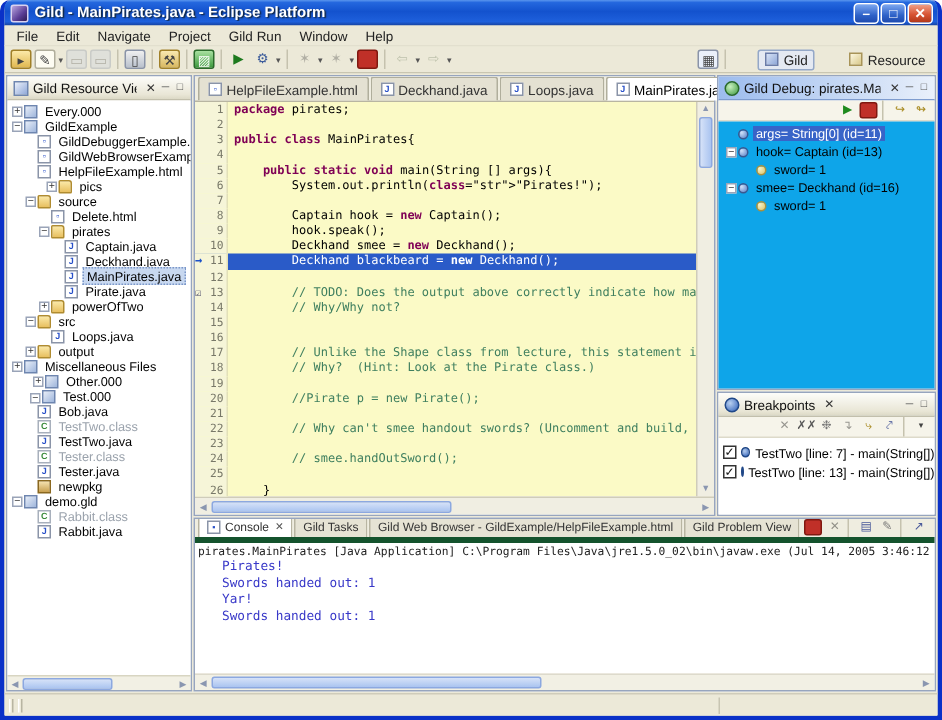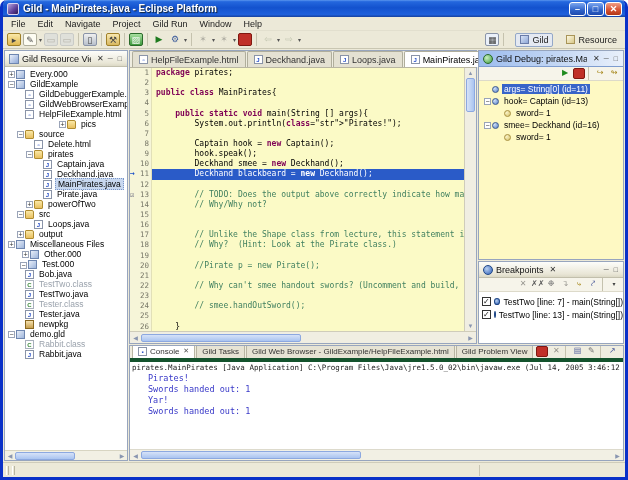--- a/index.html
+++ b/index.html
@@ -25,21 +25,21 @@
   .menu-item { font-size:9px; color:#222; padding:1px 6px; cursor:default; }
   
   .toolbar { height:18px; flex:0 0 18px; display:flex; align-items:center; background:#ECE9D8;
     border-bottom:1px solid #C9C6B2; padding:0 3px; }
   .tb-icon { width:14px; height:13px; margin:0 1px; border-radius:2px; font-size:9px; line-height:12px;
     text-align:center; color:#444; }
   .tb-icon.dim { opacity:.35; }
   .tb-sep { width:1px; height:13px; background:#C5C2AE; margin:0 3px; }
   .tb-dd { font-size:6px; color:#555; margin:0 1px; }
   .tb-spring { flex:1; }
-  .persp-btn { display:flex; align-items:center; font-size:9px; color:#222; padding:1px 4px; margin-left:8px;
+  .persp-btn { display:flex; align-items:center; font-size:9px; color:#222; padding:1px 4px; margin-left:18px;
     border:1px solid transparent; border-radius:2px; }
   .persp-btn.active { background:#E4E9F2; border:1px solid #94A8C8; }
   .persp-ico { width:9px; height:9px; margin-right:3px; border:1px solid #6A7CA8;
     background:linear-gradient(135deg,#D7E2F5,#8FA8D8); }
   .persp-ico.res { background:linear-gradient(135deg,#FDF8E0,#D8C88A); border-color:#A89458; }
   
   .main { flex:1; display:flex; background:#ECE9D8; padding:1px; min-height:0; }
   .view { border:1px solid #97A5BE; background:#fff; display:flex; flex-direction:column; min-height:0; min-width:0; }
   .view-header { height:16px; flex:0 0 16px; display:flex; align-items:center;
     background:linear-gradient(180deg,#FDFDFA,#E9E6D6 80%,#DCD9C6); border-bottom:1px solid #C2BFAC;
@@ -101,21 +101,21 @@
   
   .rightcol { width:146px; flex:0 0 146px; display:flex; flex-direction:column; }
   .vars-view { height:210px; flex:0 0 210px; margin-bottom:1px; }
   .bp-view { flex:1; }
   .mini-toolbar { height:14px; flex:0 0 14px; display:flex; align-items:center; justify-content:flex-end;
     background:#F6F4EA; border-bottom:1px solid #DDDACA; padding:0 3px; }
   .mt-icon { width:12px; height:11px; margin-left:2px; font-size:8px; line-height:10px; text-align:center; border-radius:2px; }
   .mt-icon.dim { opacity:.4; }
   .play { color:#1E8A1E; }
   .stop-red { background:#C03028; border:1px solid #801810; }
-  .vars-tree { flex:1; overflow:hidden; padding-top:2px; background:#fef9c3; }
+  .vars-tree { flex:1; overflow:hidden; padding-top:2px; background:#0ea5e9; }
   .var-row { display:flex; align-items:center; height:12px; font-size:8.5px; white-space:nowrap; }
   .var-dot { width:7px; height:7px; border-radius:50%; flex:0 0 7px; margin-right:3px;
     background:radial-gradient(circle at 30% 30%,#CFE0F8,#5880C8); border:1px solid #3A5890; }
   .var-dot.child { background:radial-gradient(circle at 30% 30%,#F8F2C8,#D8C468); border-color:#A89040; }
   .v-label { padding:0 2px; }
   .v-label.sel { background:#3864C8; color:#fff; }
   .bp-list { flex:1; overflow:hidden; padding-top:3px; background:#fff; }
   .bp-row { display:flex; align-items:center; height:13px; font-size:8.5px; white-space:nowrap; padding-left:3px; }
   .bp-check { width:9px; height:9px; border:1px solid #333; background:#fff; margin-right:3px; font-size:8px;
     line-height:8px; text-align:center; color:#111; }
@@ -237,21 +237,21 @@
           <div class="tree-row" style="padding-left: 11px;">
             <span class="tw"></span>
             <span class="t-ico ico-page">▫</span>
             <span class="t-label">GildWebBrowserExample.html</span>
           </div>
           <div class="tree-row" style="padding-left: 11px;">
             <span class="tw"></span>
             <span class="t-ico ico-page">▫</span>
             <span class="t-label">HelpFileExample.html</span>
           </div>
-          <div class="tree-row" style="padding-left: 25px; margin-left: 28px;">
+          <div class="tree-row" style="padding-left: 25px;">
             <span class="tw">
               <span class="handle">+</span>
             </span>
             <span class="t-ico ico-folder"></span>
             <span class="t-label">pics</span>
           </div>
           <div class="tree-row" style="padding-left: 11px;">
             <span class="tw">
               <span class="handle">−</span>
             </span>

